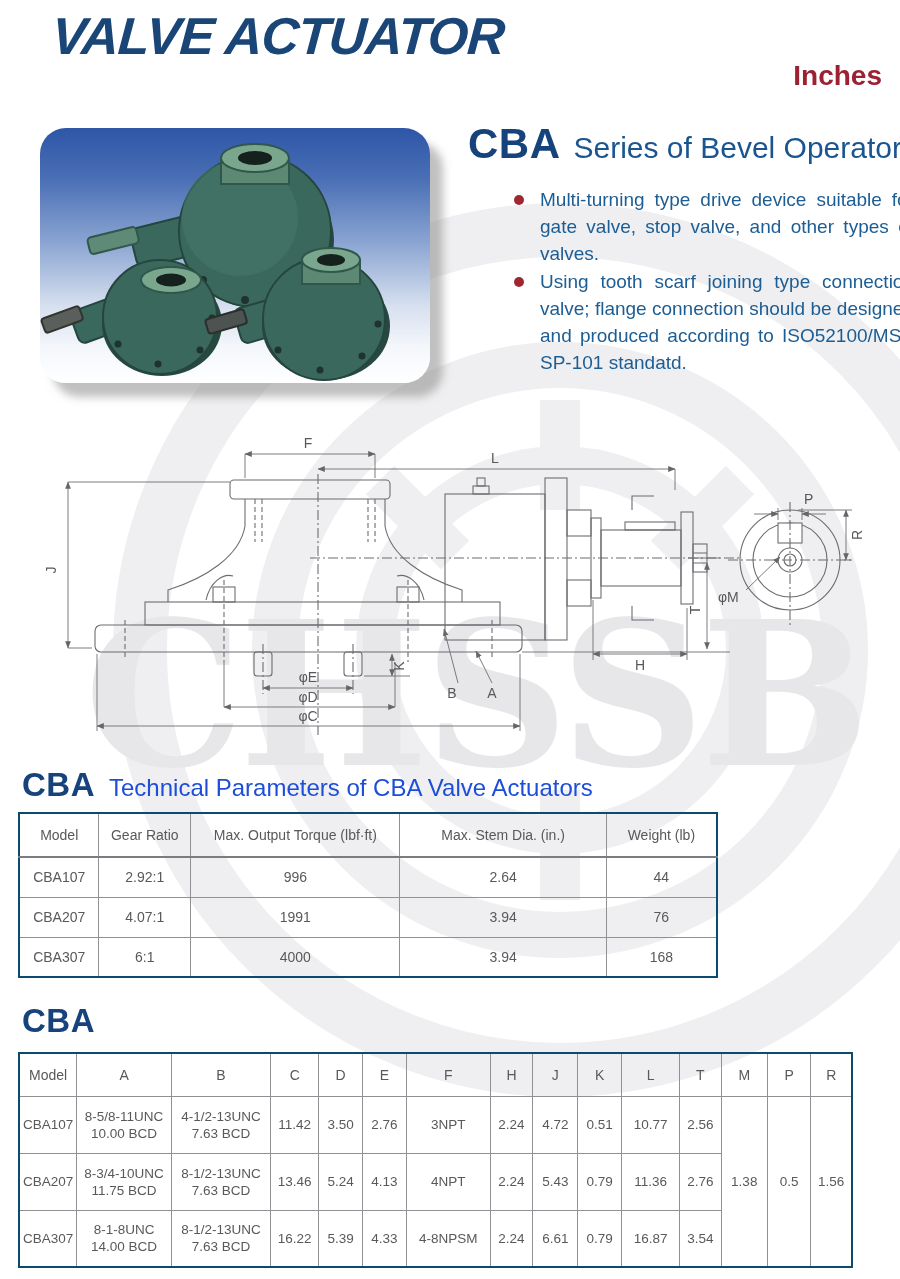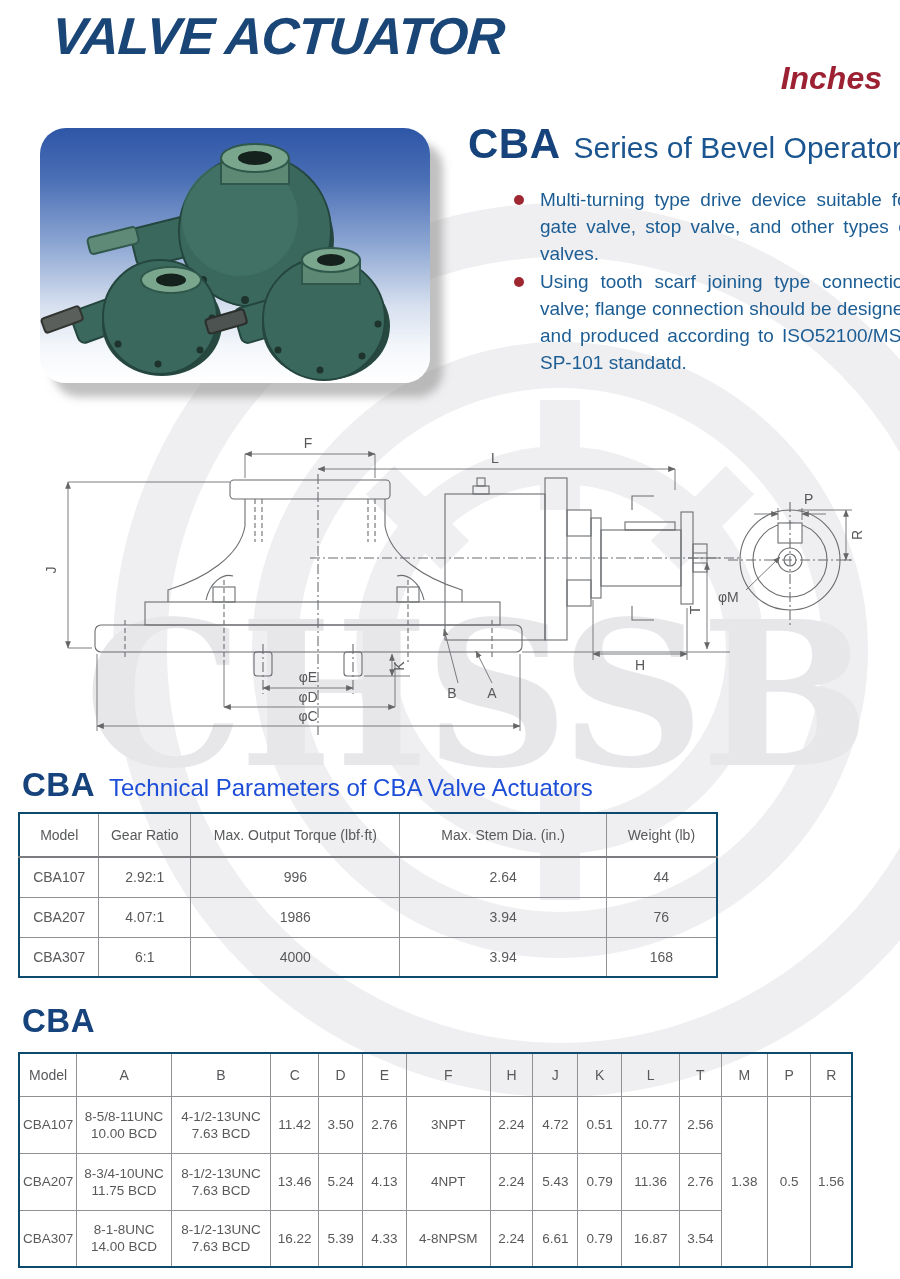--- a/index.html
+++ b/index.html
@@ -12,21 +12,21 @@
   
   .watermark { left:0; top:0; width:900px; height:1279px; z-index:0; }
   
   .title {
     left:52px; top:6px; z-index:2;
     font-size:52px; font-weight:bold; font-style:italic;
     color:#1a4577; letter-spacing:-1px; transform:skewX(-4deg);
   }
   .unit-label {
     right:18px; top:60px; z-index:2;
-    font-size:32px; font-weight:bold; font-style:italic; color:#9c2133;
+    font-size:28px; font-weight:bold; color:#9c2133;
   }
   
   .photo-panel {
     left:40px; top:128px; width:390px; height:255px; z-index:2;
     border-radius:26px;
     background:linear-gradient(180deg,#2e56a7 0%, #4a6fb5 20%, #8ba5d2 45%, #d7e0ef 70%, #f4f7fb 86%, #ffffff 100%);
     box-shadow:13px 14px 9px rgba(140,140,140,0.55);
   }
   .photo-panel svg { display:block; }
   
@@ -278,21 +278,21 @@
     <tr class="body">
       <td>CBA107</td>
       <td>2.92:1</td>
       <td>996</td>
       <td>2.64</td>
       <td>44</td>
     </tr>
     <tr class="body">
       <td>CBA207</td>
       <td>4.07:1</td>
-      <td>1986</td>
+      <td>1991</td>
       <td>3.94</td>
       <td>76</td>
     </tr>
     <tr class="body">
       <td>CBA307</td>
       <td>6:1</td>
       <td>4000</td>
       <td>3.94</td>
       <td>168</td>
     </tr>

